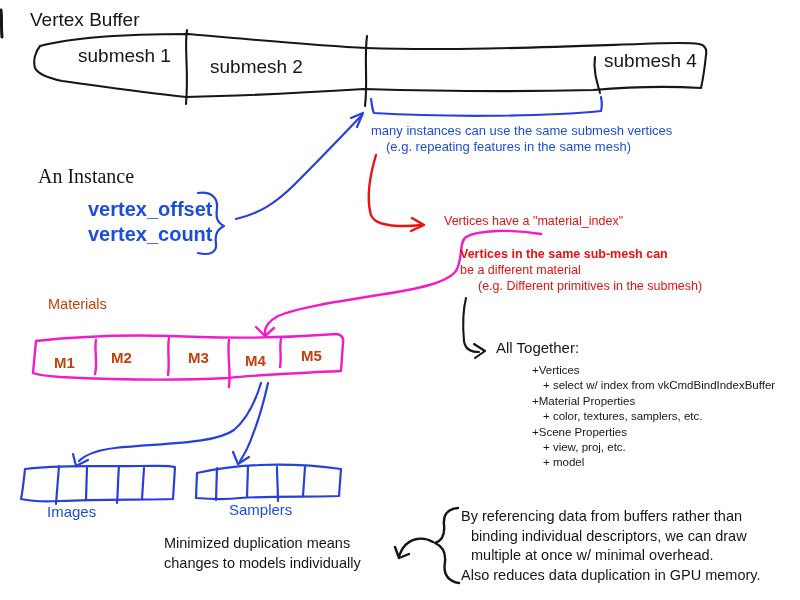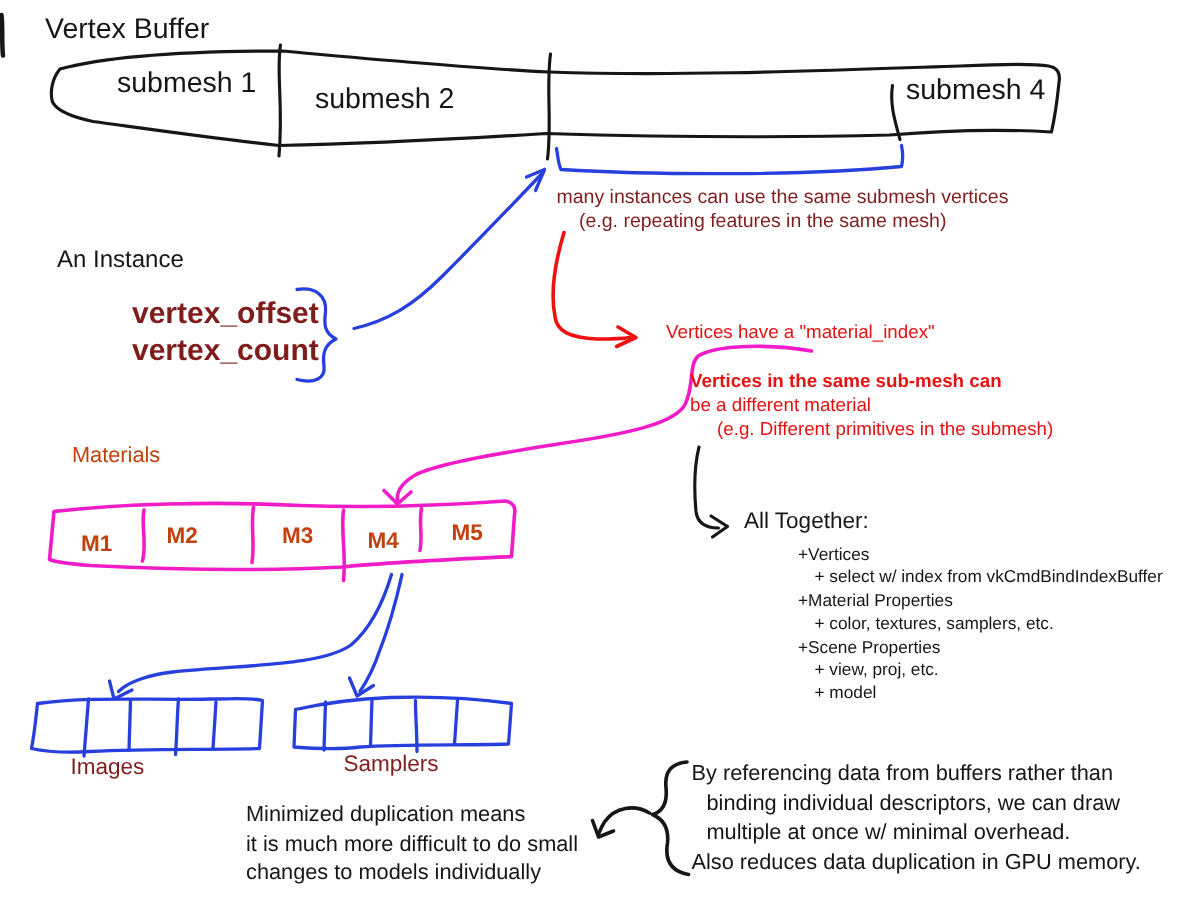--- a/index.html
+++ b/index.html
@@ -8,25 +8,25 @@
     font-family:"Liberation Sans", sans-serif;overflow:hidden;
   }
   .strokes{position:absolute;left:0;top:0;width:800px;height:600px;}
   .sk{fill:none;stroke-linecap:round;stroke-linejoin:round;}
   .sk-ink{stroke:#161616;stroke-width:2.1;}
   .sk-blue{stroke:#2740dd;stroke-width:2.2;}
   .sk-red{stroke:#ee1111;stroke-width:2.4;}
   .sk-mag{stroke:#f01cc8;stroke-width:2.4;}
   .txt{position:absolute;white-space:nowrap;line-height:1.15;}
   .ink{color:#161616;}
-  .blue{color:#7f1d1d;}
+  .blue{color:#1d4ed8;}
   .red{color:#e51212;}
   .mag{color:#c2410c;}
   .fs19{font-size:19px;}
-  .fs17{font-size:16px;}
+  .fs17{font-size:20px;font-family:Liberation Serif, serif;}
   .fs20{font-size:20px;font-weight:700;}
   .fs15{font-size:15px;}
   .fs14{font-size:14.5px;}
   .fs13{font-size:13px;}
   .fs12{font-size:12.5px;}
   .list{font-size:11.5px;line-height:15.4px;color:#161616;}
   .list .lvl1{padding-left:11px;}
   .para{line-height:19.6px;}
   .para .ind{padding-left:10px;}
   .mcell{font-weight:600;font-size:15px;}
@@ -147,21 +147,20 @@
     <div class="lvl1">+ select w/ index from vkCmdBindIndexBuffer</div>
     <div class="lvl0">+Material Properties</div>
     <div class="lvl1">+ color, textures, samplers, etc.</div>
     <div class="lvl0">+Scene Properties</div>
     <div class="lvl1">+ view, proj, etc.</div>
     <div class="lvl1">+ model</div>
   </div>
 
   <div class="txt ink fs14 para" style="left:164px;top:534px;">
     <div>Minimized duplication means</div>
-    <div>it is much more difficult to do small</div>
     <div>changes to models individually</div>
   </div>
 
   <div class="txt ink fs14 para" style="left:461px;top:507px;">
     <div>By referencing data from buffers rather than</div>
     <div class="ind">binding individual descriptors, we can draw</div>
     <div class="ind">multiple at once w/ minimal overhead.</div>
     <div>Also reduces data duplication in GPU memory.</div>
   </div>
 

